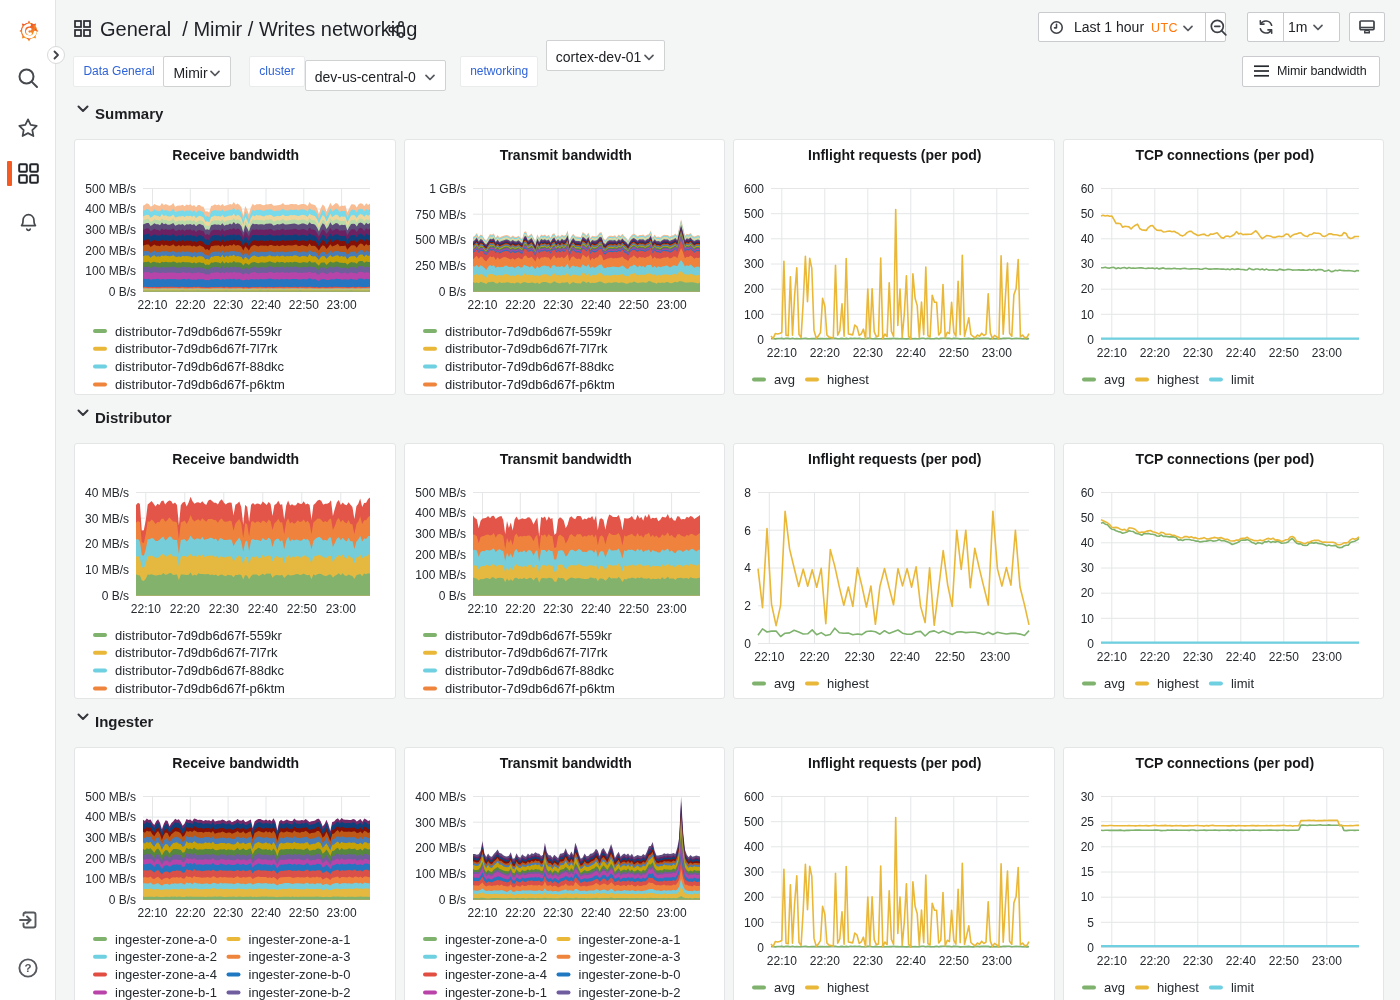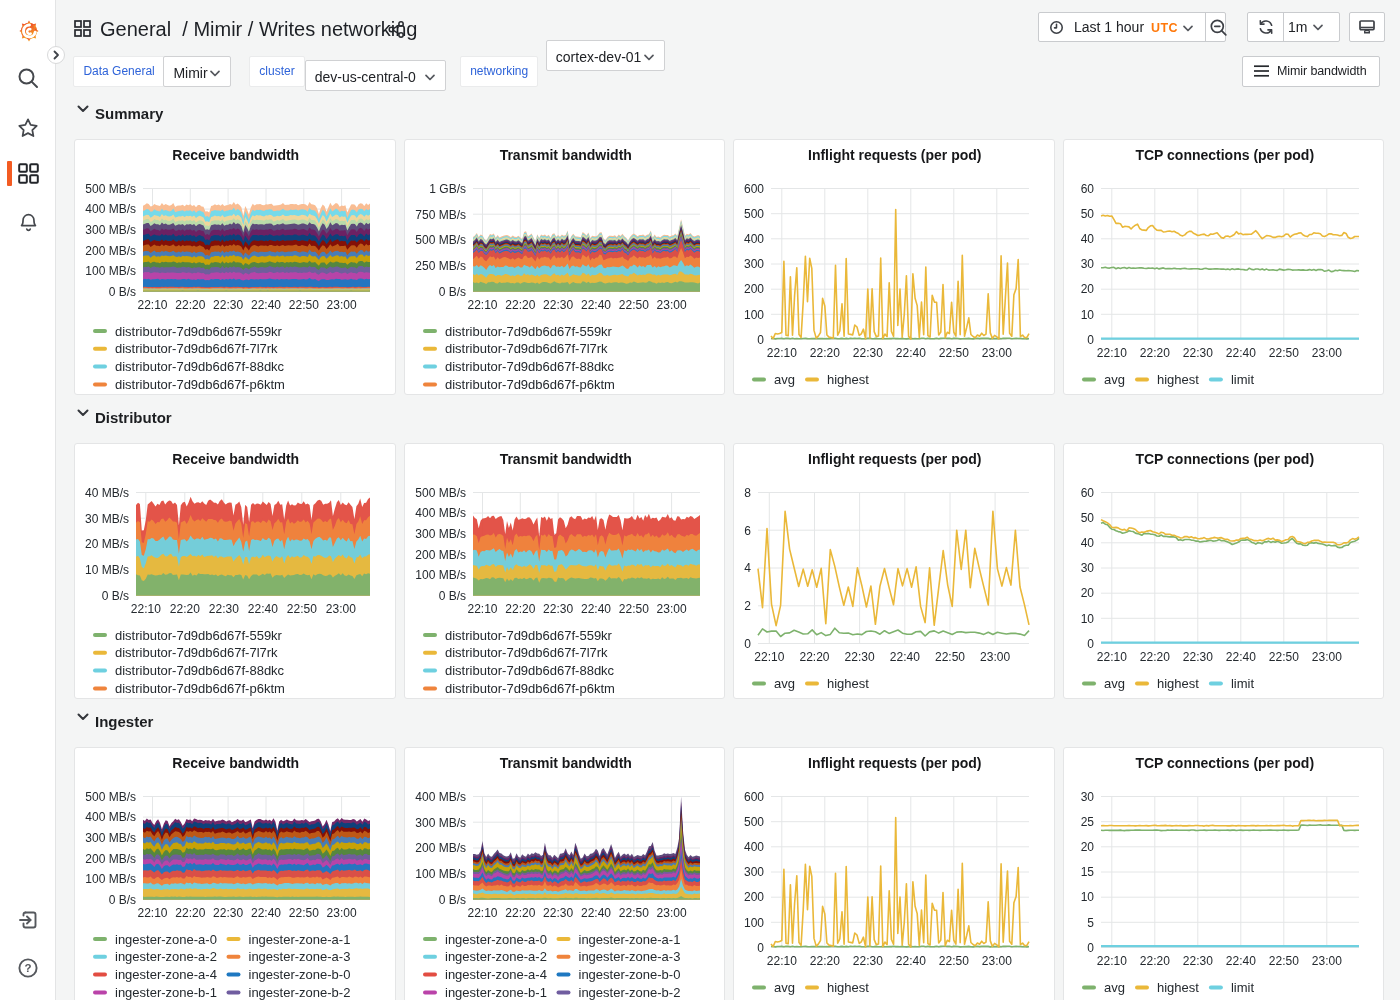--- a/index.html
+++ b/index.html
@@ -107,21 +107,21 @@
   <line x1="5.7" y1="10" x2="11.8" y2="13.7"></line>
  </g>
 </svg>
 
 <div class="btn" style="left:1038px;top:12px;width:188px;height:30px">
  <svg style="position:absolute;left:11px;top:8px" width="13" height="13" viewBox="0 0 15 15">
   <circle cx="7.5" cy="7.5" r="6.6" fill="none" stroke="#3d4046" stroke-width="1.8"></circle>
   <polyline points="7.5,3.8 7.5,7.9 5.2,7.9" fill="none" stroke="#3d4046" stroke-width="1.8" stroke-linecap="round" stroke-linejoin="round"></polyline>
  </svg>
  <span style="position:absolute;left:35px;top:6px">Last 1 hour</span>
- <span style="position:absolute;left:112px;top:7.5px;color:#ff780a;font-weight:700;font-size:12.5px;letter-spacing:0.4px">UTC</span>
+ <span style="position:absolute;left:112px;top:7.5px;color:#ff780a;font-weight:400;font-size:12.5px;letter-spacing:0.4px">UTC</span>
  <svg style="position:absolute;left:144px;top:12px" width="10" height="7" viewBox="0 0 10 7">
       <polyline points="1,1.3 5,5.5 9,1.3" fill="none" stroke="#55585e" stroke-width="1.7" stroke-linecap="round" stroke-linejoin="round"></polyline>
     </svg>
  <div style="position:absolute;left:166px;top:0;width:1px;height:28px;background:#c9cbce"></div>
  <svg style="position:absolute;left:171px;top:6px" width="18" height="18" viewBox="0 0 18 18">
   <circle cx="7.3" cy="7.3" r="6" fill="none" stroke="#3d4046" stroke-width="1.7"></circle>
   <line x1="4.8" y1="7.3" x2="9.8" y2="7.3" stroke="#3d4046" stroke-width="1.7" stroke-linecap="round"></line>
   <line x1="11.8" y1="11.8" x2="15.8" y2="15.8" stroke="#3d4046" stroke-width="1.8" stroke-linecap="round"></line>
  </svg>
 </div>

